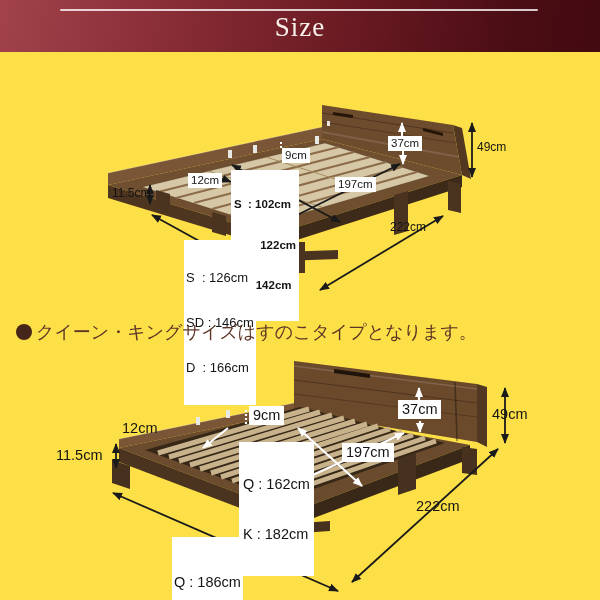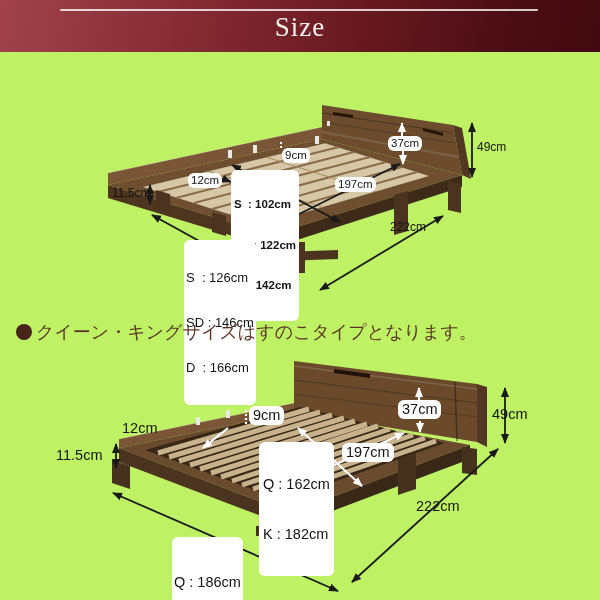--- a/index.html
+++ b/index.html
@@ -1,41 +1,41 @@
 <!DOCTYPE html>
 <html><head>
 <meta charset="utf-8">
 <style>
   html,body{margin:0;padding:0;background:#fff;}
-  .page{position:relative;width:600px;height:600px;background:#bef264;overflow:hidden;
+  .page{position:relative;width:600px;height:600px;background:#fde047;overflow:hidden;
         font-family:"Liberation Sans",sans-serif;}
   
   .hdr{position:absolute;left:0;top:0;width:600px;height:52px;
        background:linear-gradient(100deg,#a2434b 0%,#8c2f38 25%,#6a1a22 58%,#4b0d14 85%,#420a10 100%);}
   .hline{position:absolute;left:60px;top:9px;width:478px;height:2px;
          background:rgba(255,255,255,.78);border-radius:1px;}
   .hdr h1{margin:0;position:absolute;left:0;top:12px;width:600px;text-align:center;
           font-family:"Liberation Serif",serif;font-weight:normal;
           font-size:27px;letter-spacing:1px;color:#f7f1ea;}
   
   .note{position:absolute;left:16px;display:flex;align-items:center;
         font-family:"Liberation Serif",serif;font-size:18px;color:#5c3526;}
   .note .dot{width:16px;height:16px;border-radius:50%;background:#46251a;
              margin-right:4px;flex:0 0 auto;}
   .n1{top:72px;} .n2{top:320px;}
   svg{position:absolute;left:0;}
   
-  .lab{position:absolute;color:#141414;white-space:pre;line-height:1.15;border-radius:6px;}
+  .lab{position:absolute;color:#141414;white-space:pre;line-height:1.15;}
   .box{background:#fff;}
   .s1{font-size:11.5px;}        
   .s2{font-size:14.5px;}        
   .b1{padding:1px 3px;}
   .b2{padding:1px 4px;}
   .ml1{line-height:13.5px;padding:1px 3px;font-weight:bold;}
-  .ml2{line-height:16.5px;padding:1px 4px;margin-left:20px;}
+  .ml2{line-height:16.5px;padding:1px 4px;}
   .bgw{background:#fff;padding:0 2px;}
 </style>
 </head>
 <body>
 
 <div class="page">
 
   <div class="hdr">
     <div class="hline"></div>
     <h1>Size</h1>

